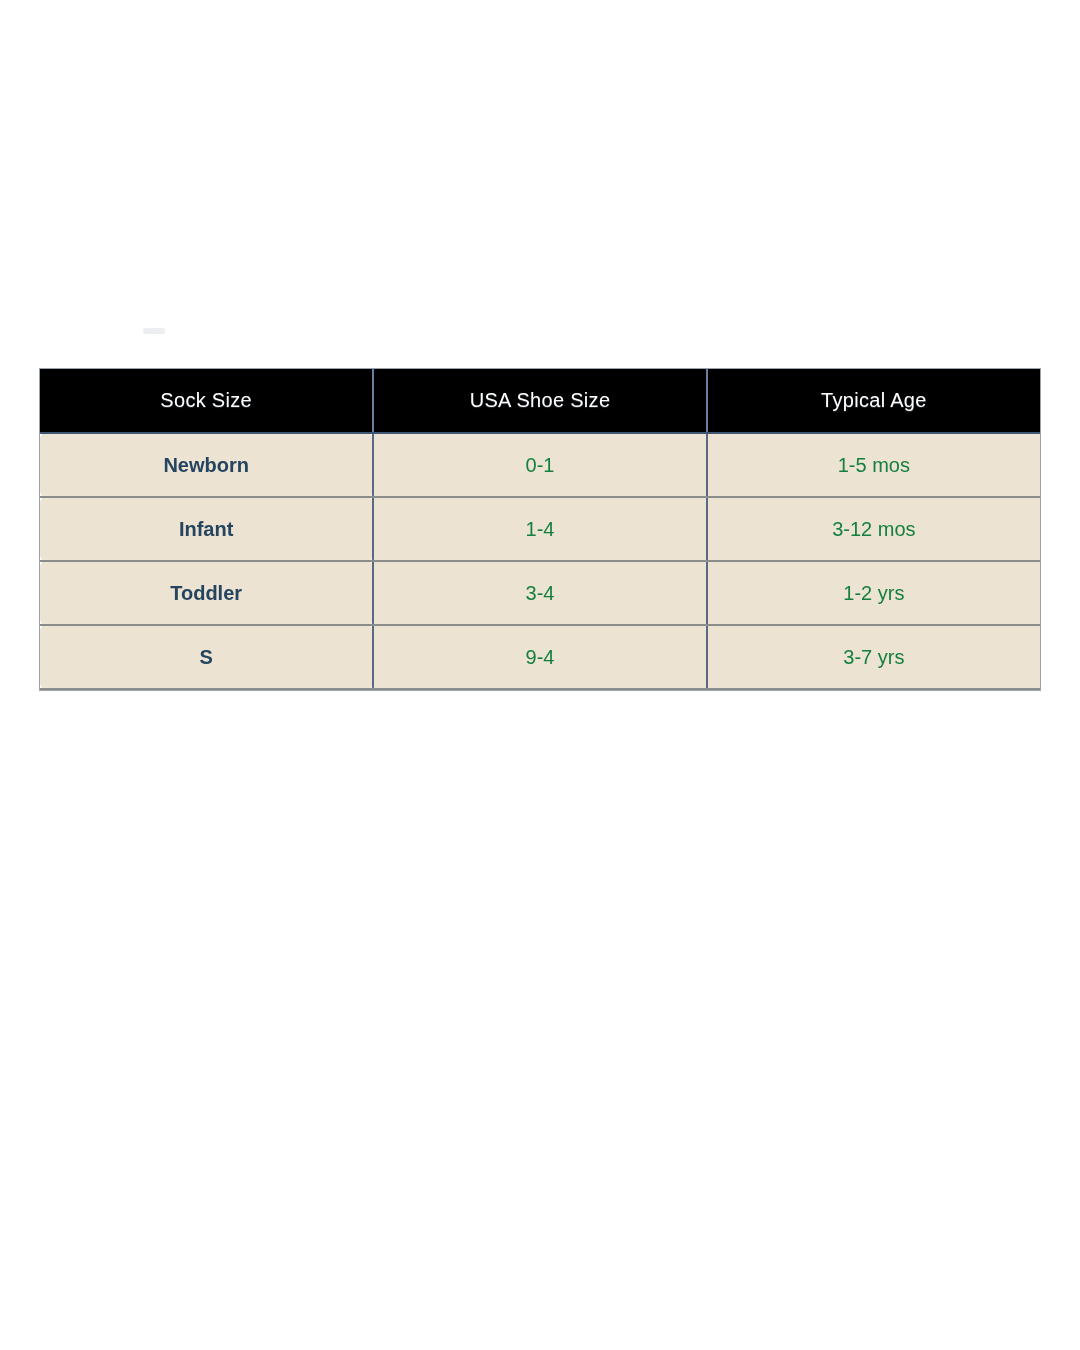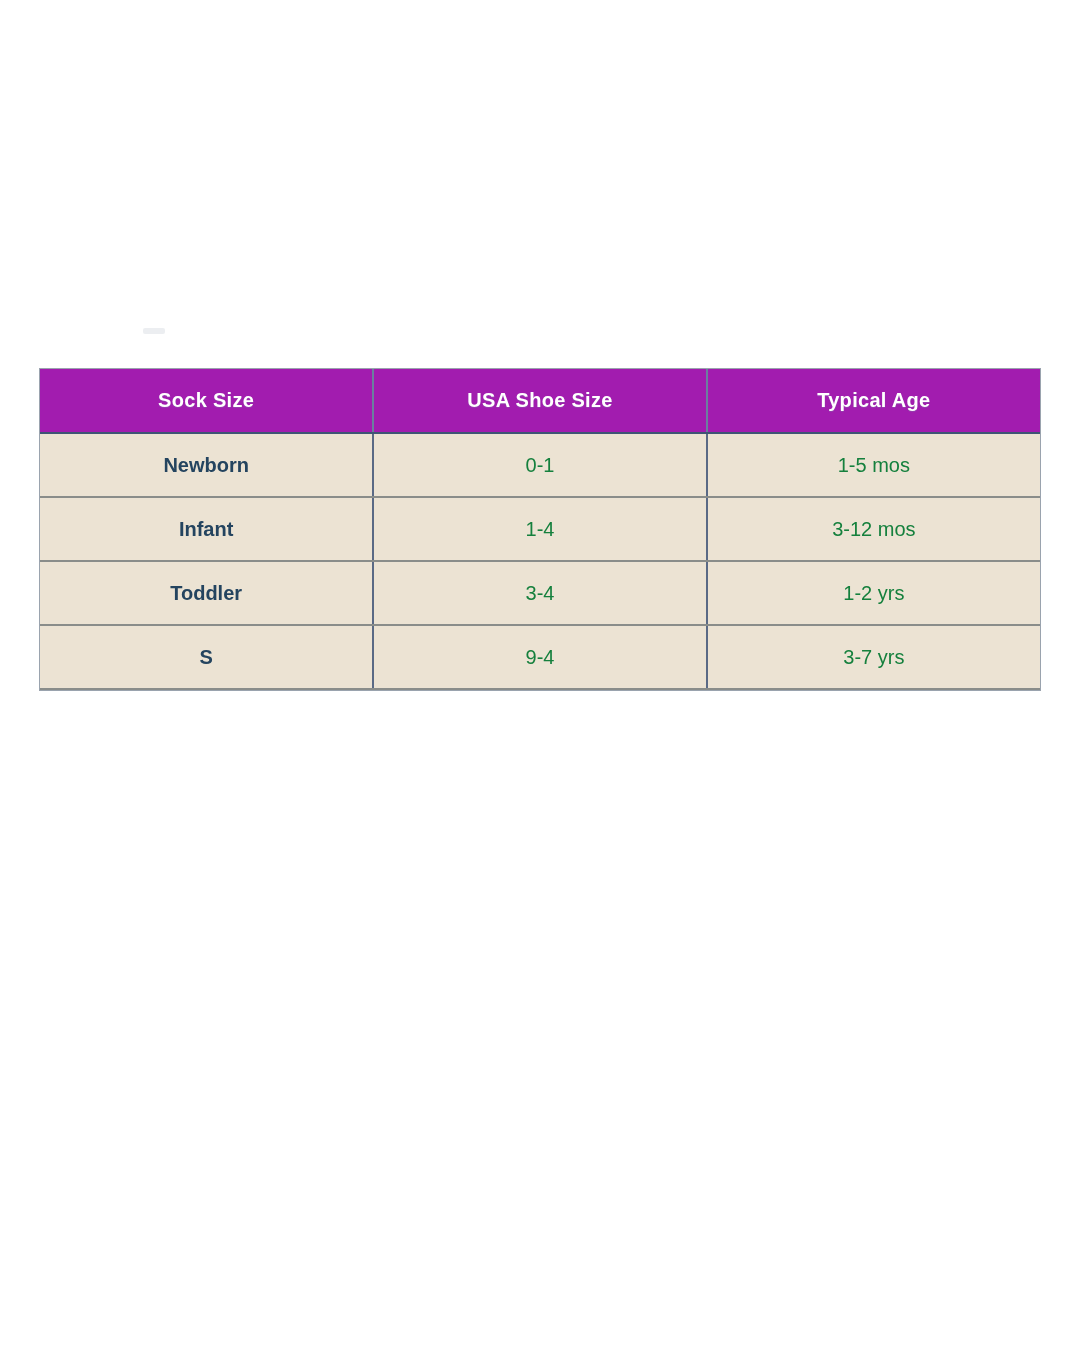--- a/index.html
+++ b/index.html
@@ -25,24 +25,24 @@
     border-collapse: collapse;
     table-layout: fixed;
     box-shadow: 0 0 0 1px #9aa3ae;
   }
 
   #size-table col { width: 33.3333%; }
 
   
   #size-table thead th {
     height: 63px;
-    background: #a21caf;
+    background: #000000;
     color: #ffffff;
     font-size: 20px;
-    font-weight: bold;
+    font-weight: normal;
     letter-spacing: 0.3px;
     text-align: center;
     vertical-align: middle;
     padding: 0;
     border-right: 2px solid #6a7f9f;
     border-bottom: 2px solid #3f5574;
     text-shadow: 0 1px 1px rgba(120,140,170,0.35);
   }
   #size-table thead th:last-child { border-right: none; }
 
@@ -59,20 +59,21 @@
     border-right: 2px solid #5a6a85;
     border-bottom: 2px solid #8a8d8a;
   }
   #size-table tbody td:last-child { border-right: none; }
   #size-table tbody tr:last-child td { border-bottom: 2px solid #8a8d8a; }
 
   
   #size-table tbody td.col-label {
     color: #24445f;
     font-weight: bold;
+    border-radius: 6px;
   }
 
   
   .scan-artifact {
     position: absolute;
     left: 143px;
     top: 328px;
     width: 22px;
     height: 6px;
     background: rgba(170,178,190,0.22);

